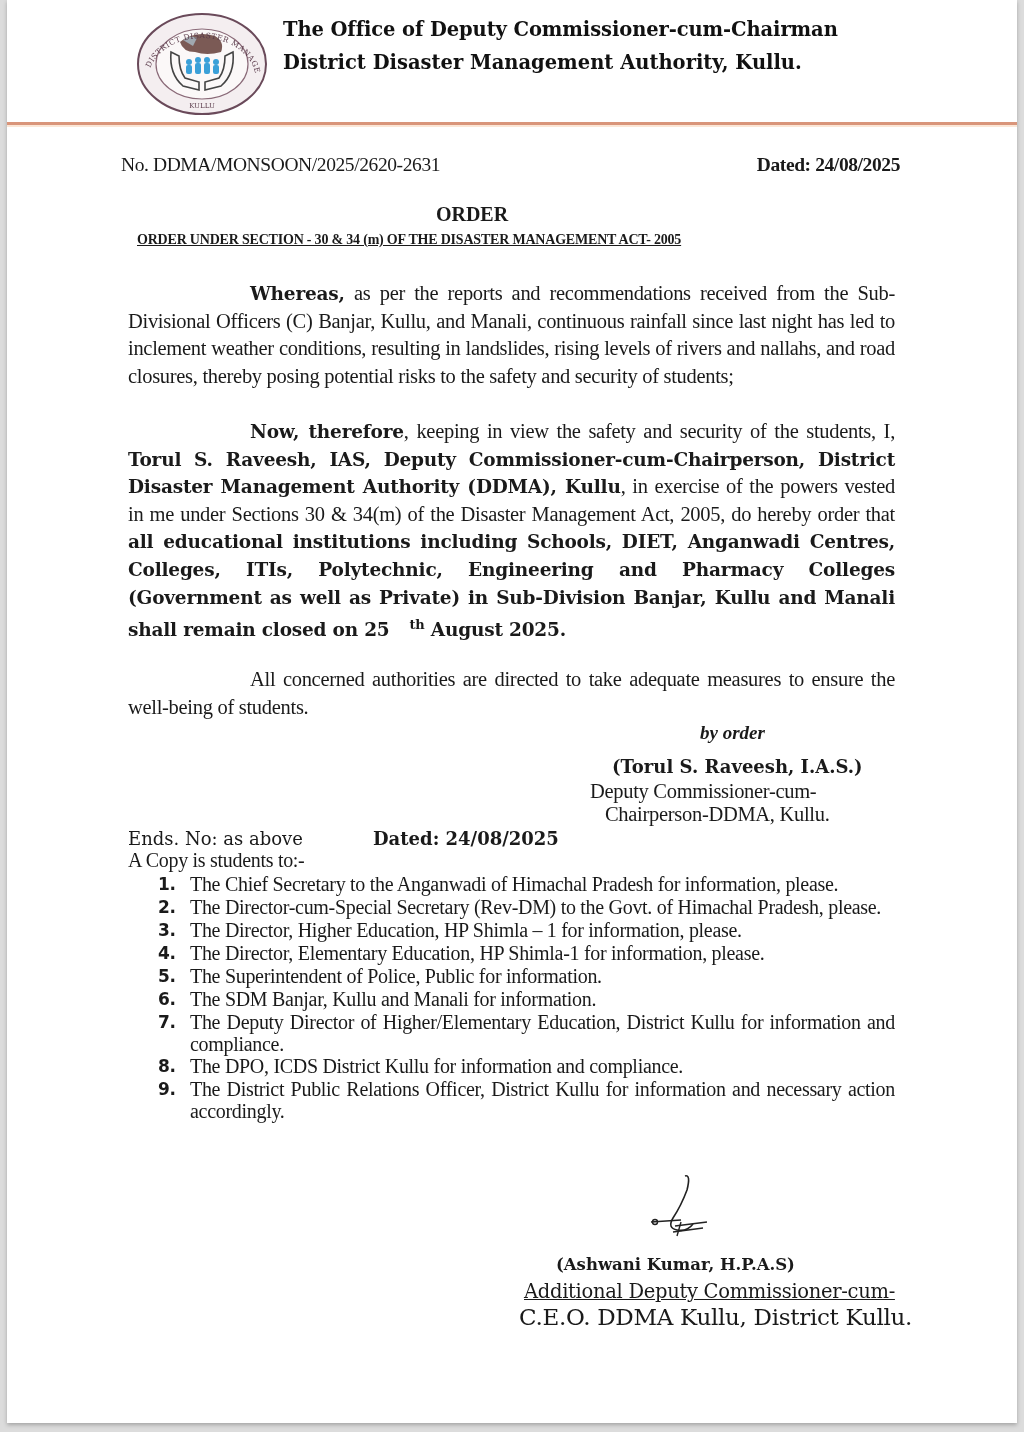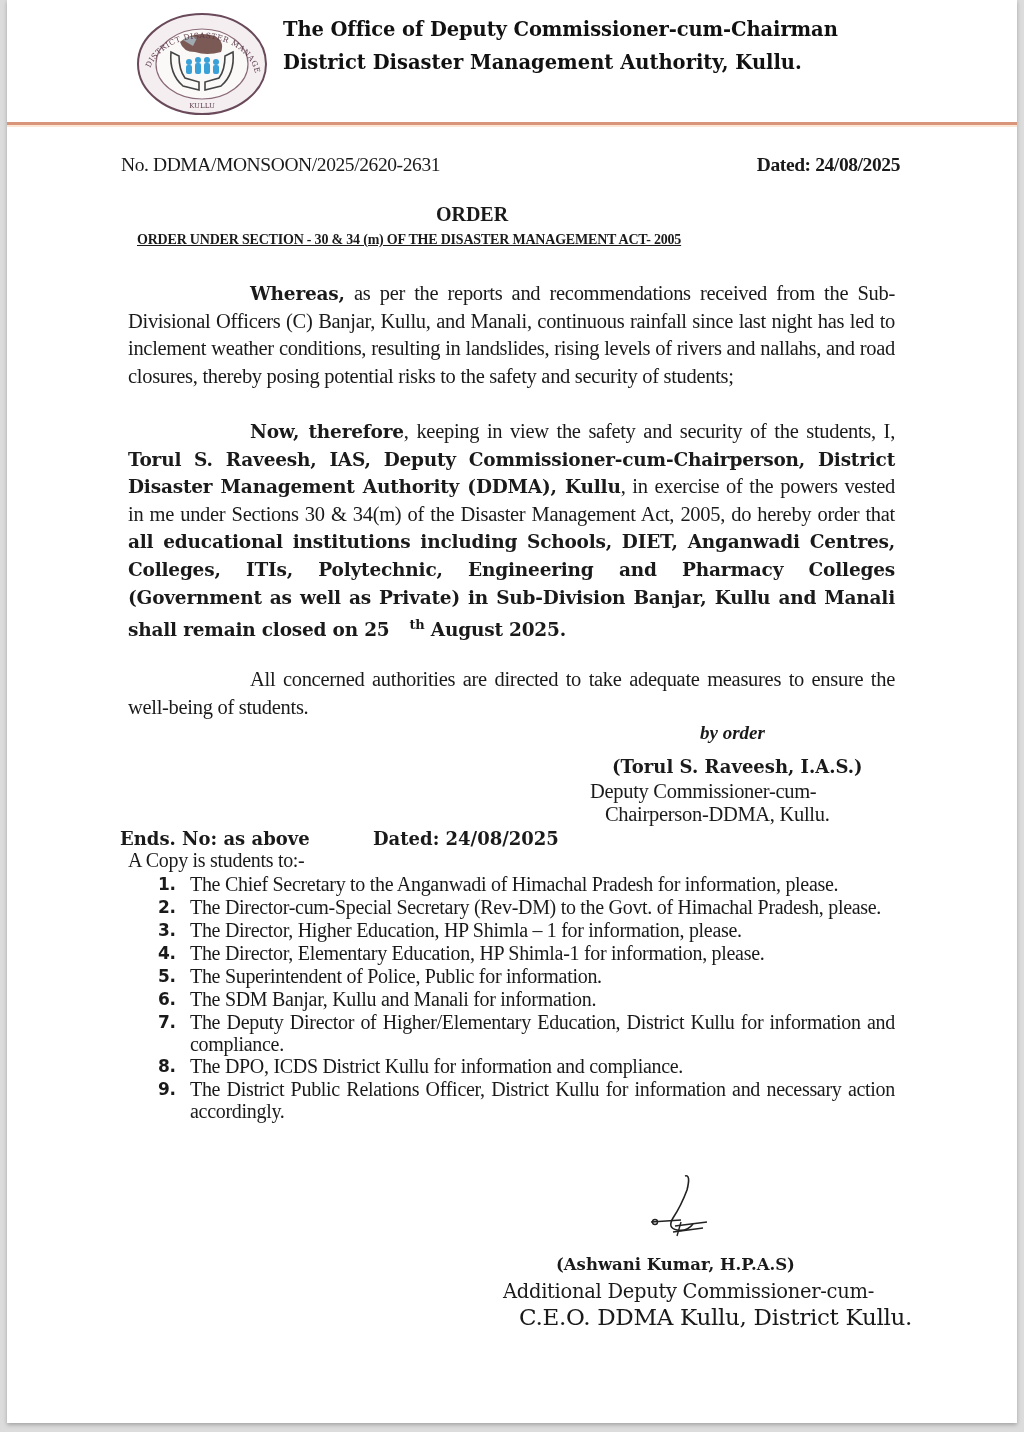--- a/index.html
+++ b/index.html
@@ -41,32 +41,32 @@
   .p1 { top: 280px; }
   .p2 { top: 418px; }
   .p3 { top: 666px; }
   sup { font-size: 13px; padding-left: 20px; }
 
   .byorder { position: absolute; left: 700px; top: 722px; font-size: 19px; font-style: italic; font-weight: bold; }
   .sig1-name { position: absolute; left: 612px; top: 756px; font-size: 18px; font-weight: bold; font-family: "DejaVu Serif", serif; white-space: nowrap; }
   .sig1-t1 { position: absolute; left: 590px; top: 780px; font-size: 20.5px; white-space: nowrap; letter-spacing: -0.3px; text-align: right; }
   .sig1-t2 { position: absolute; left: 605px; top: 803px; font-size: 20.5px; white-space: nowrap; letter-spacing: -0.3px; }
 
-  .ends { position: absolute; left: 120px; top: 828px; font-size: 18px; font-weight: bold; font-family: "DejaVu Serif", serif; white-space: nowrap; }
+  .ends { position: absolute; left: 128px; top: 828px; font-size: 18px; font-weight: normal; font-family: "DejaVu Serif", serif; white-space: nowrap; }
   .ends-date { position: absolute; left: 373px; top: 828px; font-size: 18px; font-weight: bold; font-family: "DejaVu Serif", serif; white-space: nowrap; }
   .copyline { position: absolute; left: 128px; top: 849px; font-size: 20px; white-space: nowrap; letter-spacing: -0.3px; }
 
   .cclist { position: absolute; left: 158px; top: 873px; width: 737px; margin: 0; padding: 0; list-style: none; }
   .cclist li { display: flex; font-size: 20px; line-height: 22px; letter-spacing: -0.3px; }
   .cclist .num { width: 32px; flex: none; font-weight: bold; font-family: "DejaVu Sans", sans-serif; font-size: 17px; line-height: 23px; }
   .cclist .txt { flex: 1; text-align: justify; text-align-last: left; }
 
   .signature { position: absolute; left: 645px; top: 1172px; width: 80px; height: 80px; }
   .sig2-name { position: absolute; left: 556px; top: 1255px; font-size: 16.5px; font-weight: bold; font-family: "DejaVu Serif", serif; white-space: nowrap; }
-  .sig2-t1 { position: absolute; left: 503px; top: 1280px; font-size: 19.5px; font-family: "DejaVu Serif", serif; white-space: nowrap; letter-spacing: -0.3px; }
+  .sig2-t1 { position: absolute; left: 524px; top: 1280px; font-size: 19.5px; font-family: "DejaVu Serif", serif; white-space: nowrap; letter-spacing: -0.3px; text-decoration: underline; }
   .sig2-t2 { position: absolute; left: 519px; top: 1304px; font-size: 23px; font-family: "DejaVu Serif", serif; white-space: nowrap; letter-spacing: -0.3px; }
 </style>
 </head>
 <body>
 
 <div class="page">
 
   <svg class="logo" viewBox="0 0 134 104">
     <ellipse cx="67" cy="52" rx="64" ry="50" fill="#f4eef0" stroke="#6a4a5a" stroke-width="2"></ellipse>
     <ellipse cx="67" cy="52" rx="46" ry="35" fill="#fbf8f8" stroke="#8a6a78" stroke-width="1.2"></ellipse>

